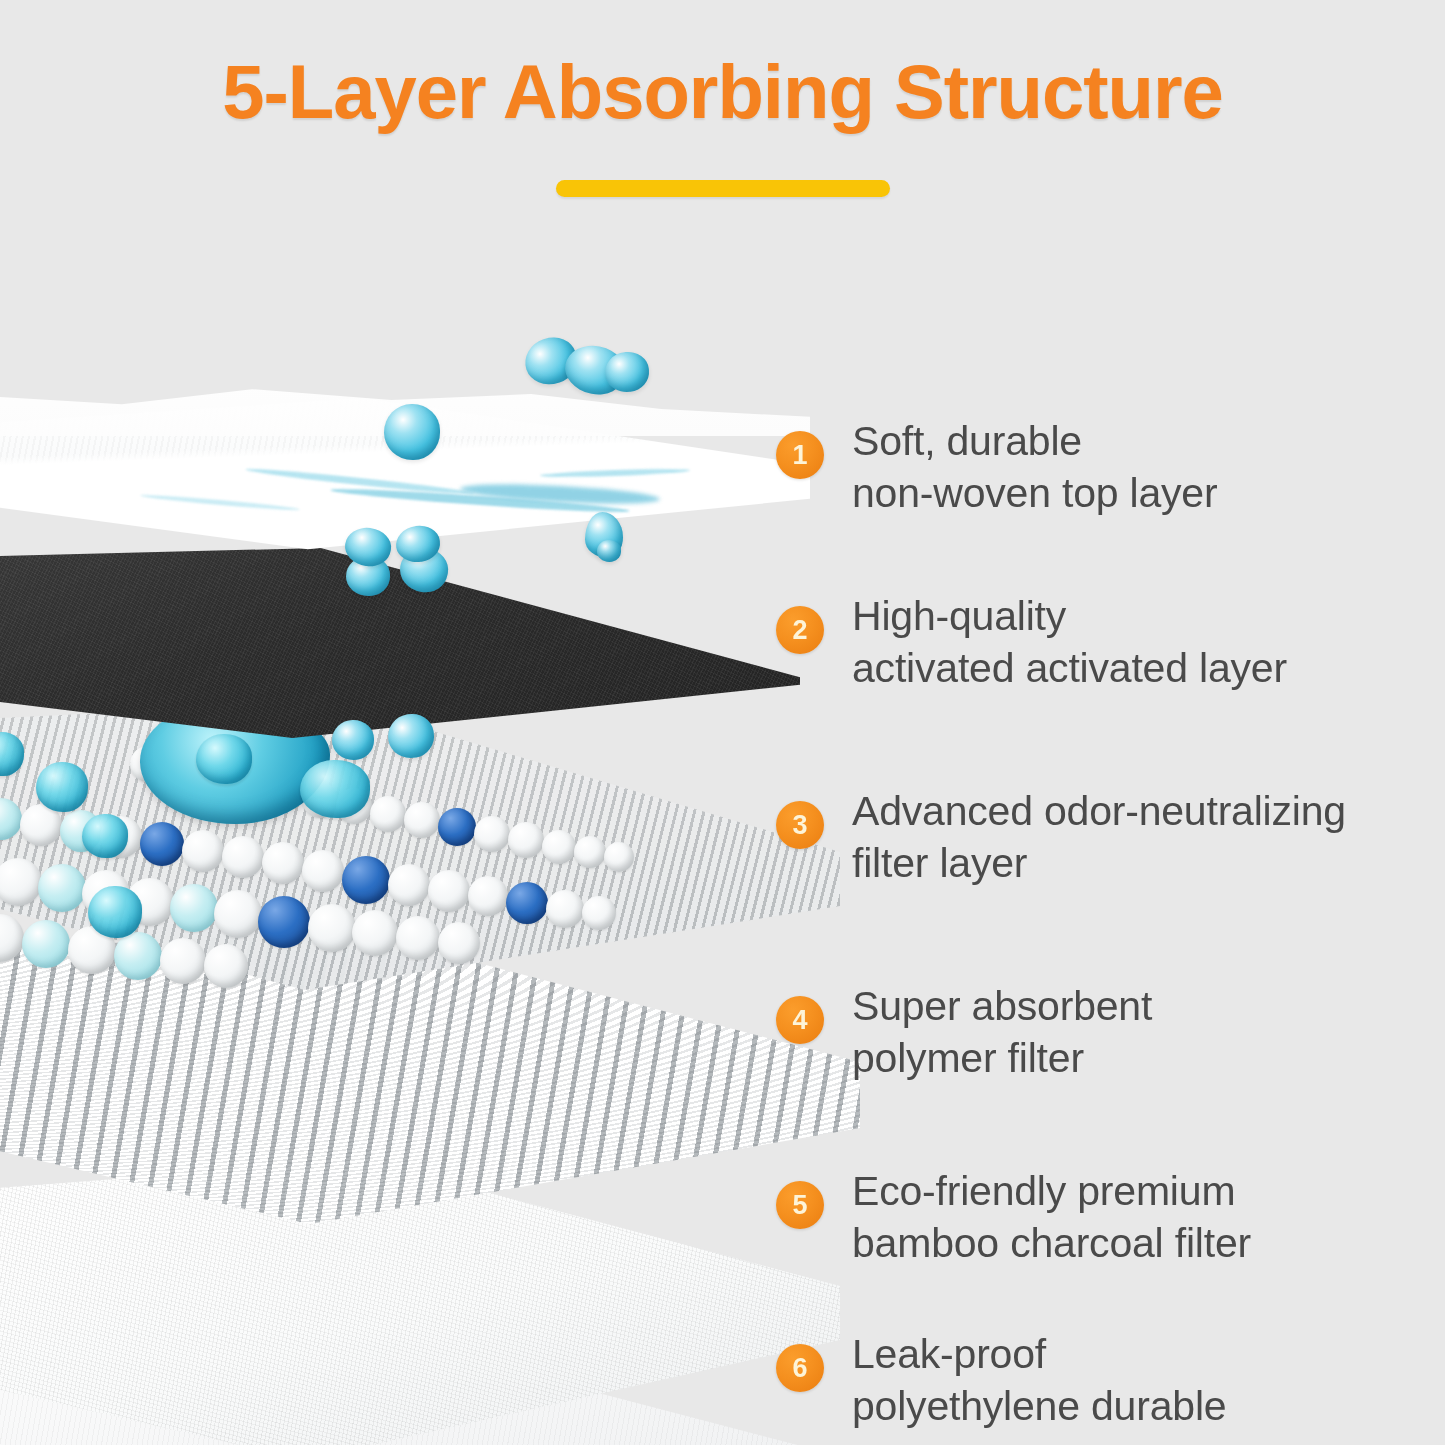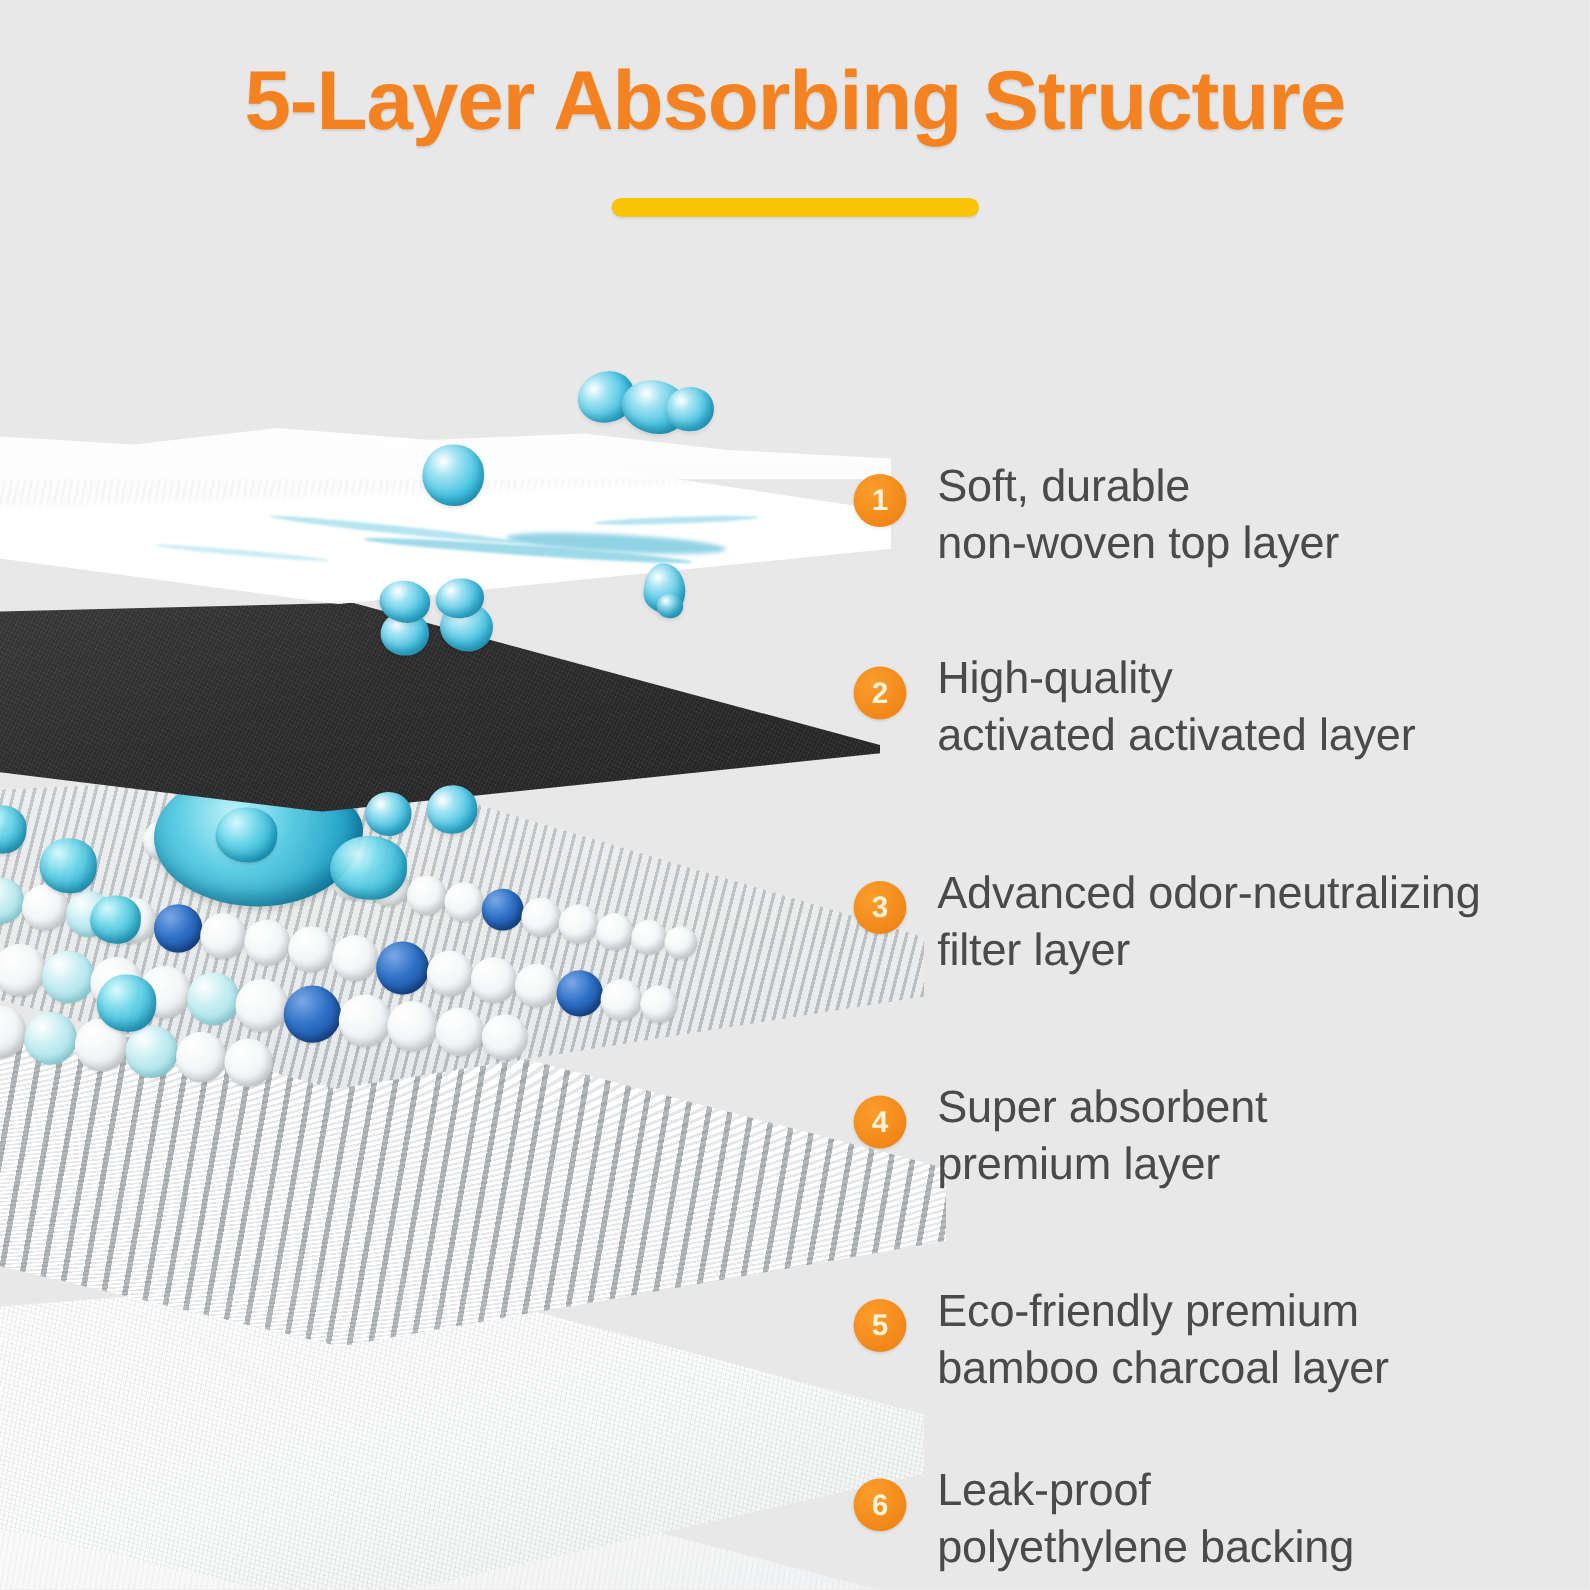--- a/index.html
+++ b/index.html
@@ -316,29 +316,29 @@
 
     <div class="callout c3">
       <div class="badge">3</div>
       <div class="ctext">Advanced odor-neutralizing
 filter layer</div>
     </div>
 
     <div class="callout c4">
       <div class="badge">4</div>
       <div class="ctext">Super absorbent
-premium layer</div>
+polymer filter</div>
     </div>
 
     <div class="callout c5">
       <div class="badge">5</div>
       <div class="ctext">Eco-friendly premium
-bamboo charcoal layer</div>
+bamboo charcoal filter</div>
     </div>
 
     <div class="callout c6">
       <div class="badge">6</div>
       <div class="ctext">Leak-proof
-polyethylene backing</div>
+polyethylene durable</div>
     </div>
 
   </div>
 </div>
 
 </body></html>

